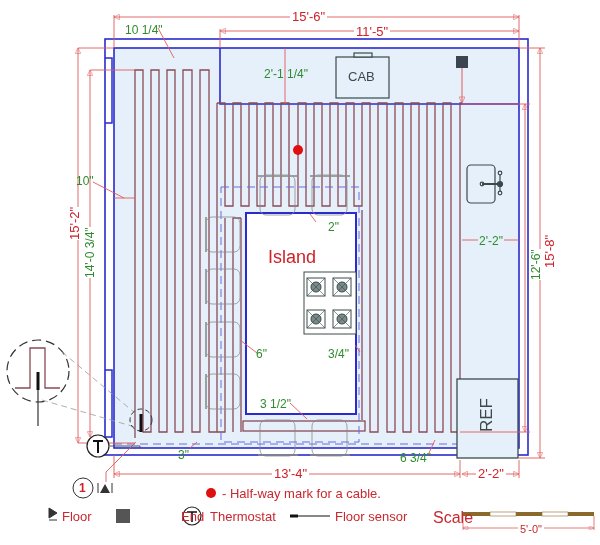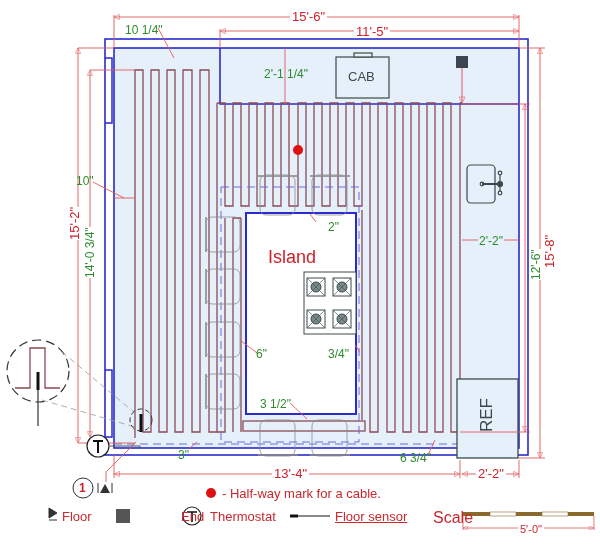--- a/index.html
+++ b/index.html
@@ -217,15 +217,15 @@
 <div class="lbl green" style="left:178px;top:449px;font-size:12px;">3"</div>
 <div class="lbl green" style="left:400px;top:452px;font-size:12px;">6 3/4"</div>
 <div class="lbl red" style="left:272px;top:467px;font-size:13px;background:#fff;padding:0 2px;">13'-4"</div>
 <div class="lbl red" style="left:476px;top:467px;font-size:13px;background:#fff;padding:0 2px;">2'-2"</div>
 <div class="lbl red" style="left:79px;top:482px;font-size:12px;font-weight:bold;">1</div>
 
 <div class="legend" style="left:222px;top:486px;">- Half-way mark for a cable.</div>
 <div class="legend" style="left:62px;top:509px;">Floor</div>
 <div class="legend" style="left:137px;top:509px;margin-left:44px;">End</div>
 <div class="legend" style="left:210px;top:509px;">Thermostat</div>
-<div class="legend" style="left:335px;top:509px;text-decoration:underline;">Floor sensor</div>
+<div class="legend" style="left:335px;top:509px;">Floor sensor</div>
 <div class="legend" style="left:433px;top:509px;font-size:16px;">Scale</div>
 <div class="legend" style="left:518px;top:523px;font-size:11px;background:#fff;padding:0 2px;">5'-0"</div>
 
 </body></html>

